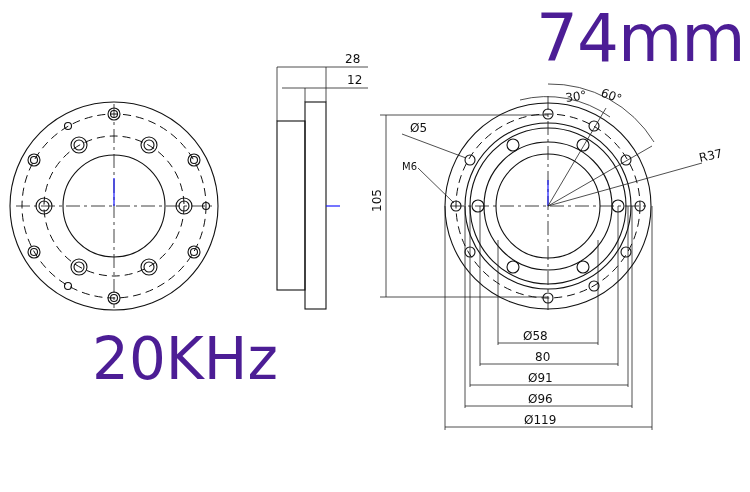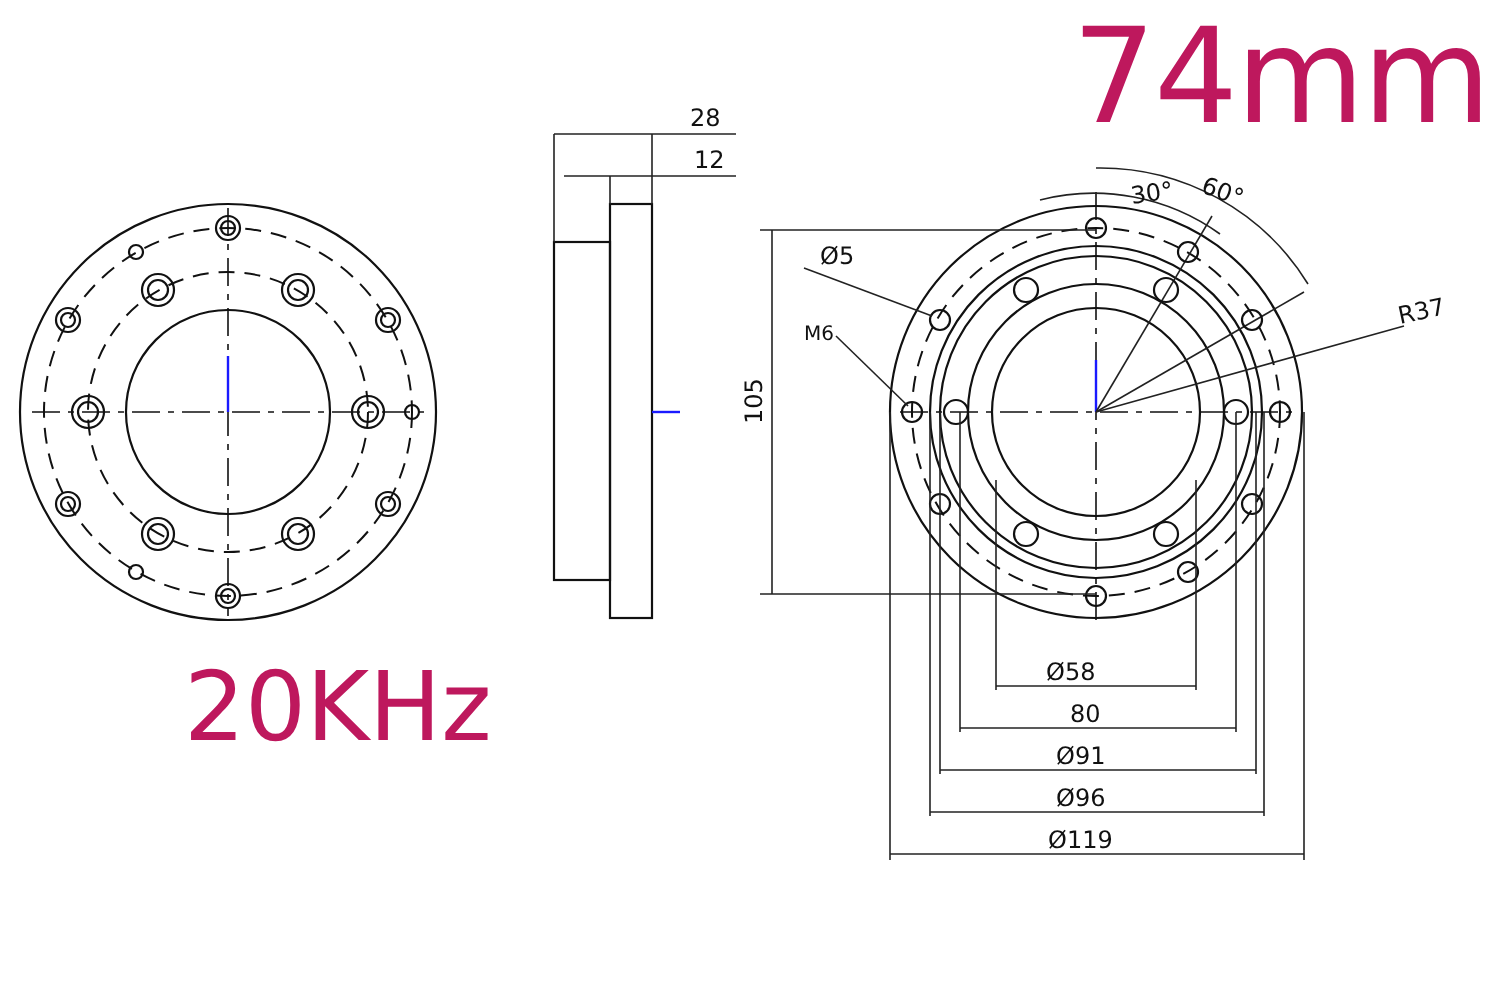--- a/index.html
+++ b/index.html
@@ -1,20 +1,20 @@
 <!DOCTYPE html>
 <html><head>
 <meta charset="utf-8">
 <style>
   html, body { margin:0; padding:0; background:#ffffff; }
   body { width:750px; height:492px; position:relative; overflow:hidden; font-family:"DejaVu Sans", sans-serif; }
   svg { position:absolute; left:0; top:0; }
-  .big { position:absolute; color:#be185d; font-family:"DejaVu Sans", sans-serif; line-height:1; }
+  .big { position:absolute; color:#4c1d95; font-family:"DejaVu Sans", sans-serif; line-height:1; }
   .title-mm { left:536px; top:6px; font-size:66px; letter-spacing:-1px; }
-  .title-khz { left:92px; top:330px; font-size:48px; }
+  .title-khz { left:92px; top:330px; font-size:58px; }
   .dim { font-family:"DejaVu Sans", sans-serif; font-size:12px; fill:#111; }
   .line { stroke:#111; stroke-width:1.1; fill:none; }
   .thin { stroke:#222; stroke-width:0.8; fill:none; }
   .dash { stroke:#111; stroke-width:1; fill:none; stroke-dasharray:8 5; }
   .center { stroke:#111; stroke-width:0.8; fill:none; stroke-dasharray:14 4 3 4; }
   .blue { stroke:#1a1aff; stroke-width:1.2; }
 </style>
 </head>
 <body>
 

